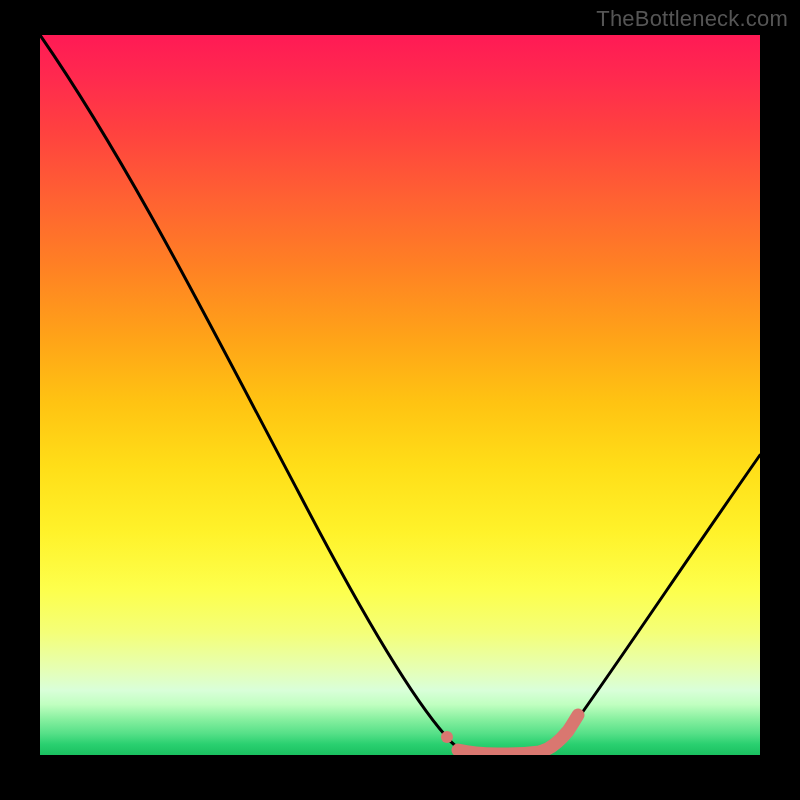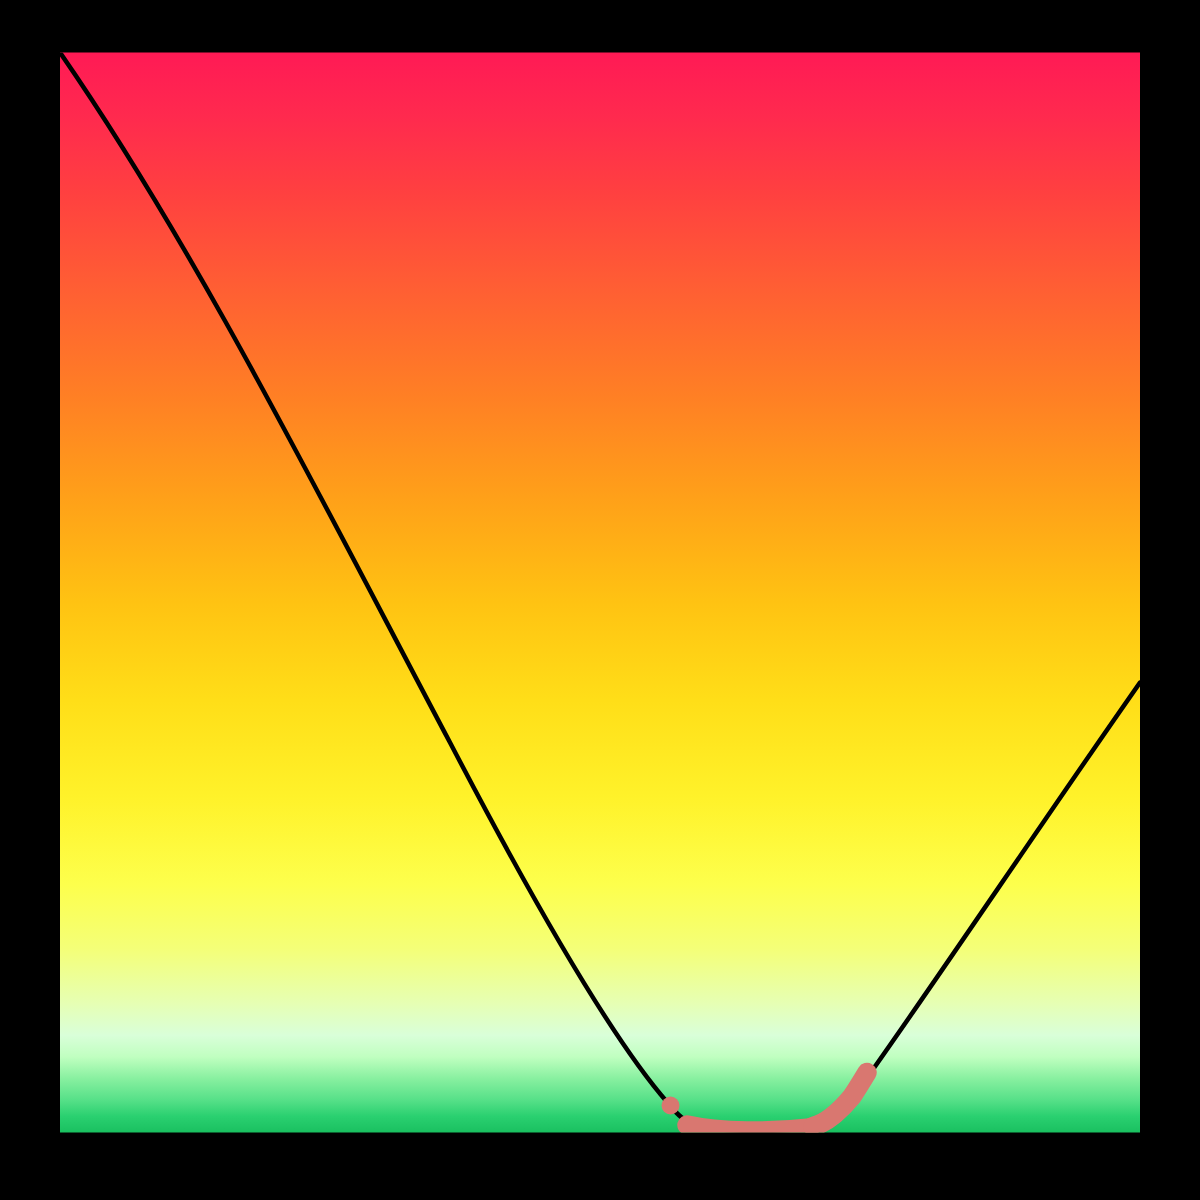--- a/index.html
+++ b/index.html
@@ -58,20 +58,21 @@
     left: 0;
     top: 0;
     width: 720px;
     height: 720px;
   }
 </style>
 </head>
 <body>
 
 <div class="container">
+  <div class="watermark">TheBottleneck.com</div>
 
   <div class="plot-area">
     <svg class="curve" viewBox="0 0 720 720" preserveAspectRatio="none">
 
       <path d="M 0 0
                C 90 130, 170 290, 260 460
                C 320 575, 370 660, 405 700
                C 412 709, 418 714, 425 716
                C 450 720, 480 720, 505 716
                C 514 713, 522 706, 532 692

